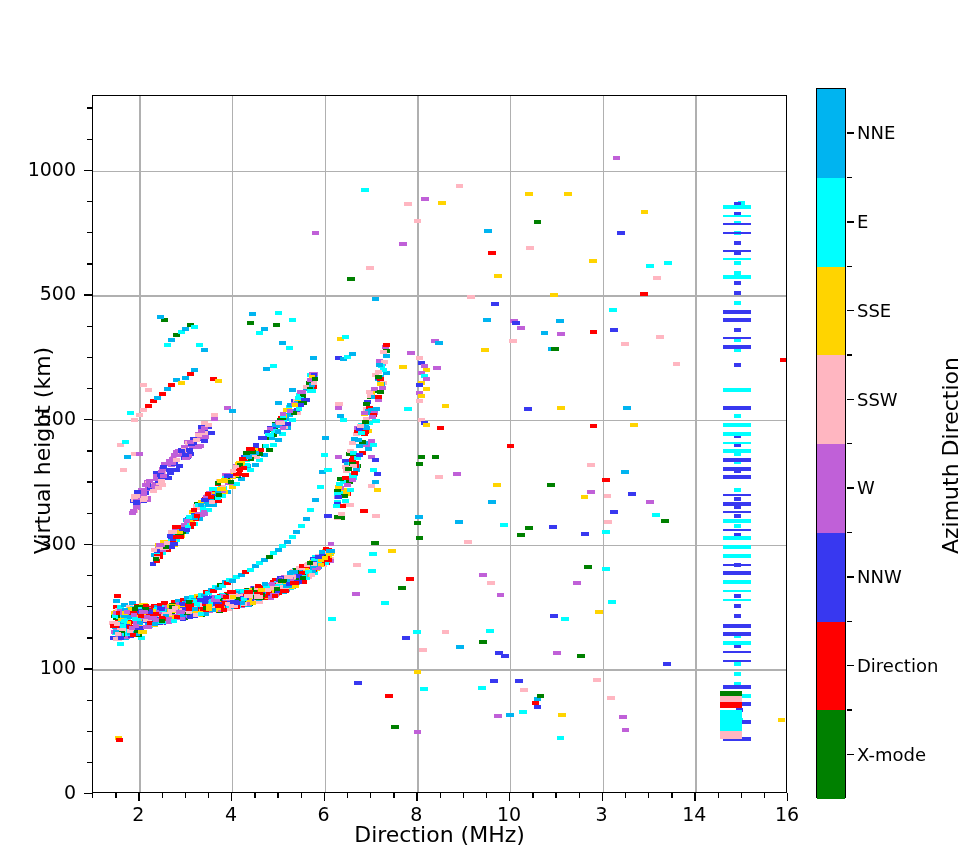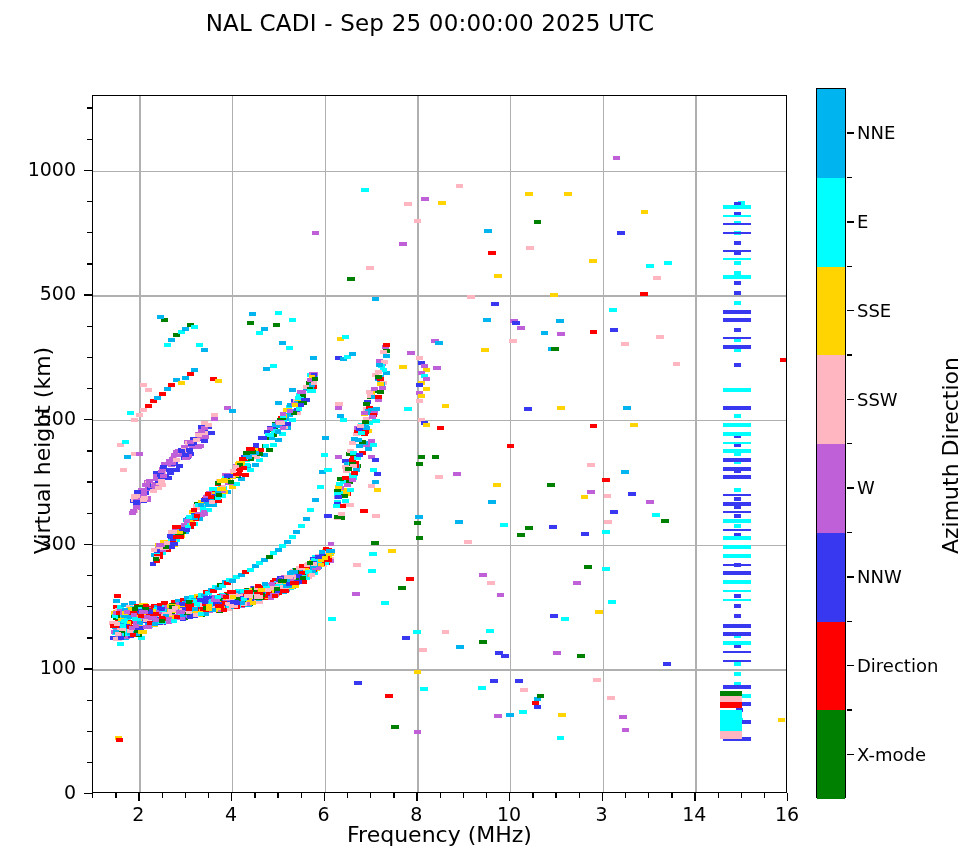--- a/index.html
+++ b/index.html
@@ -41,21 +41,20 @@
   .clab{position:absolute;left:857px;font-size:18px;white-space:nowrap;
         transform:translateY(-50%);}
   #cbtitle{position:absolute;left:800px;top:443px;width:300px;text-align:center;
            font-size:22px;transform:rotate(-90deg);transform-origin:center;}
 </style>
 </head>
 <body>
 
 <div id="root">
 
-  <div id="title">NAL CADI - Sep 25 00:00:00 2025 UTC</div>
 
   <div id="plot">
     <div id="canvaswrap">
         <div class="gridline gridv" style="left: 46.3333px;"></div>
         <div class="gridline gridv" style="left: 139px;"></div>
         <div class="gridline gridv" style="left: 231.667px;"></div>
         <div class="gridline gridv" style="left: 324.333px;"></div>
         <div class="gridline gridv" style="left: 417px;"></div>
         <div class="gridline gridv" style="left: 509.667px;"></div>
         <div class="gridline gridv" style="left: 602.333px;"></div>
@@ -2060,21 +2059,21 @@
       <div class="tick ticky" style="top: 138.625px; left: 87px;"></div>
       <div class="tick ticky" style="top: 107.464px; left: 87px;"></div>
       <div class="ylab" style="left: 6px; top: 781px;">0</div>
       <div class="ylab" style="left: 6px; top: 656.357px;">100</div>
       <div class="ylab" style="left: 6px; top: 531.714px;">300</div>
       <div class="ylab" style="left: 6px; top: 407.071px;">500</div>
       <div class="ylab" style="left: 6px; top: 282.429px;">500</div>
       <div class="ylab" style="left: 6px; top: 157.786px;">1000</div>
     </div>
 
-  <div id="xtitle">Frequency (MHz)</div>
+  <div id="xtitle">Direction (MHz)</div>
   <div id="ytitle">Virtual height (km)</div>
 
   <div id="cbar">
       <div class="cseg" style="top: 0px; height: 88.75px; background: rgb(0, 180, 240);"></div>
       <div class="cseg" style="top: 88.75px; height: 88.75px; background: rgb(0, 255, 255);"></div>
       <div class="cseg" style="top: 177.5px; height: 88.75px; background: rgb(255, 212, 0);"></div>
       <div class="cseg" style="top: 266.25px; height: 88.75px; background: rgb(255, 182, 193);"></div>
       <div class="cseg" style="top: 355px; height: 88.75px; background: rgb(192, 96, 216);"></div>
       <div class="cseg" style="top: 443.75px; height: 88.75px; background: rgb(56, 56, 240);"></div>
       <div class="cseg" style="top: 532.5px; height: 88.75px; background: rgb(255, 0, 0);"></div>

